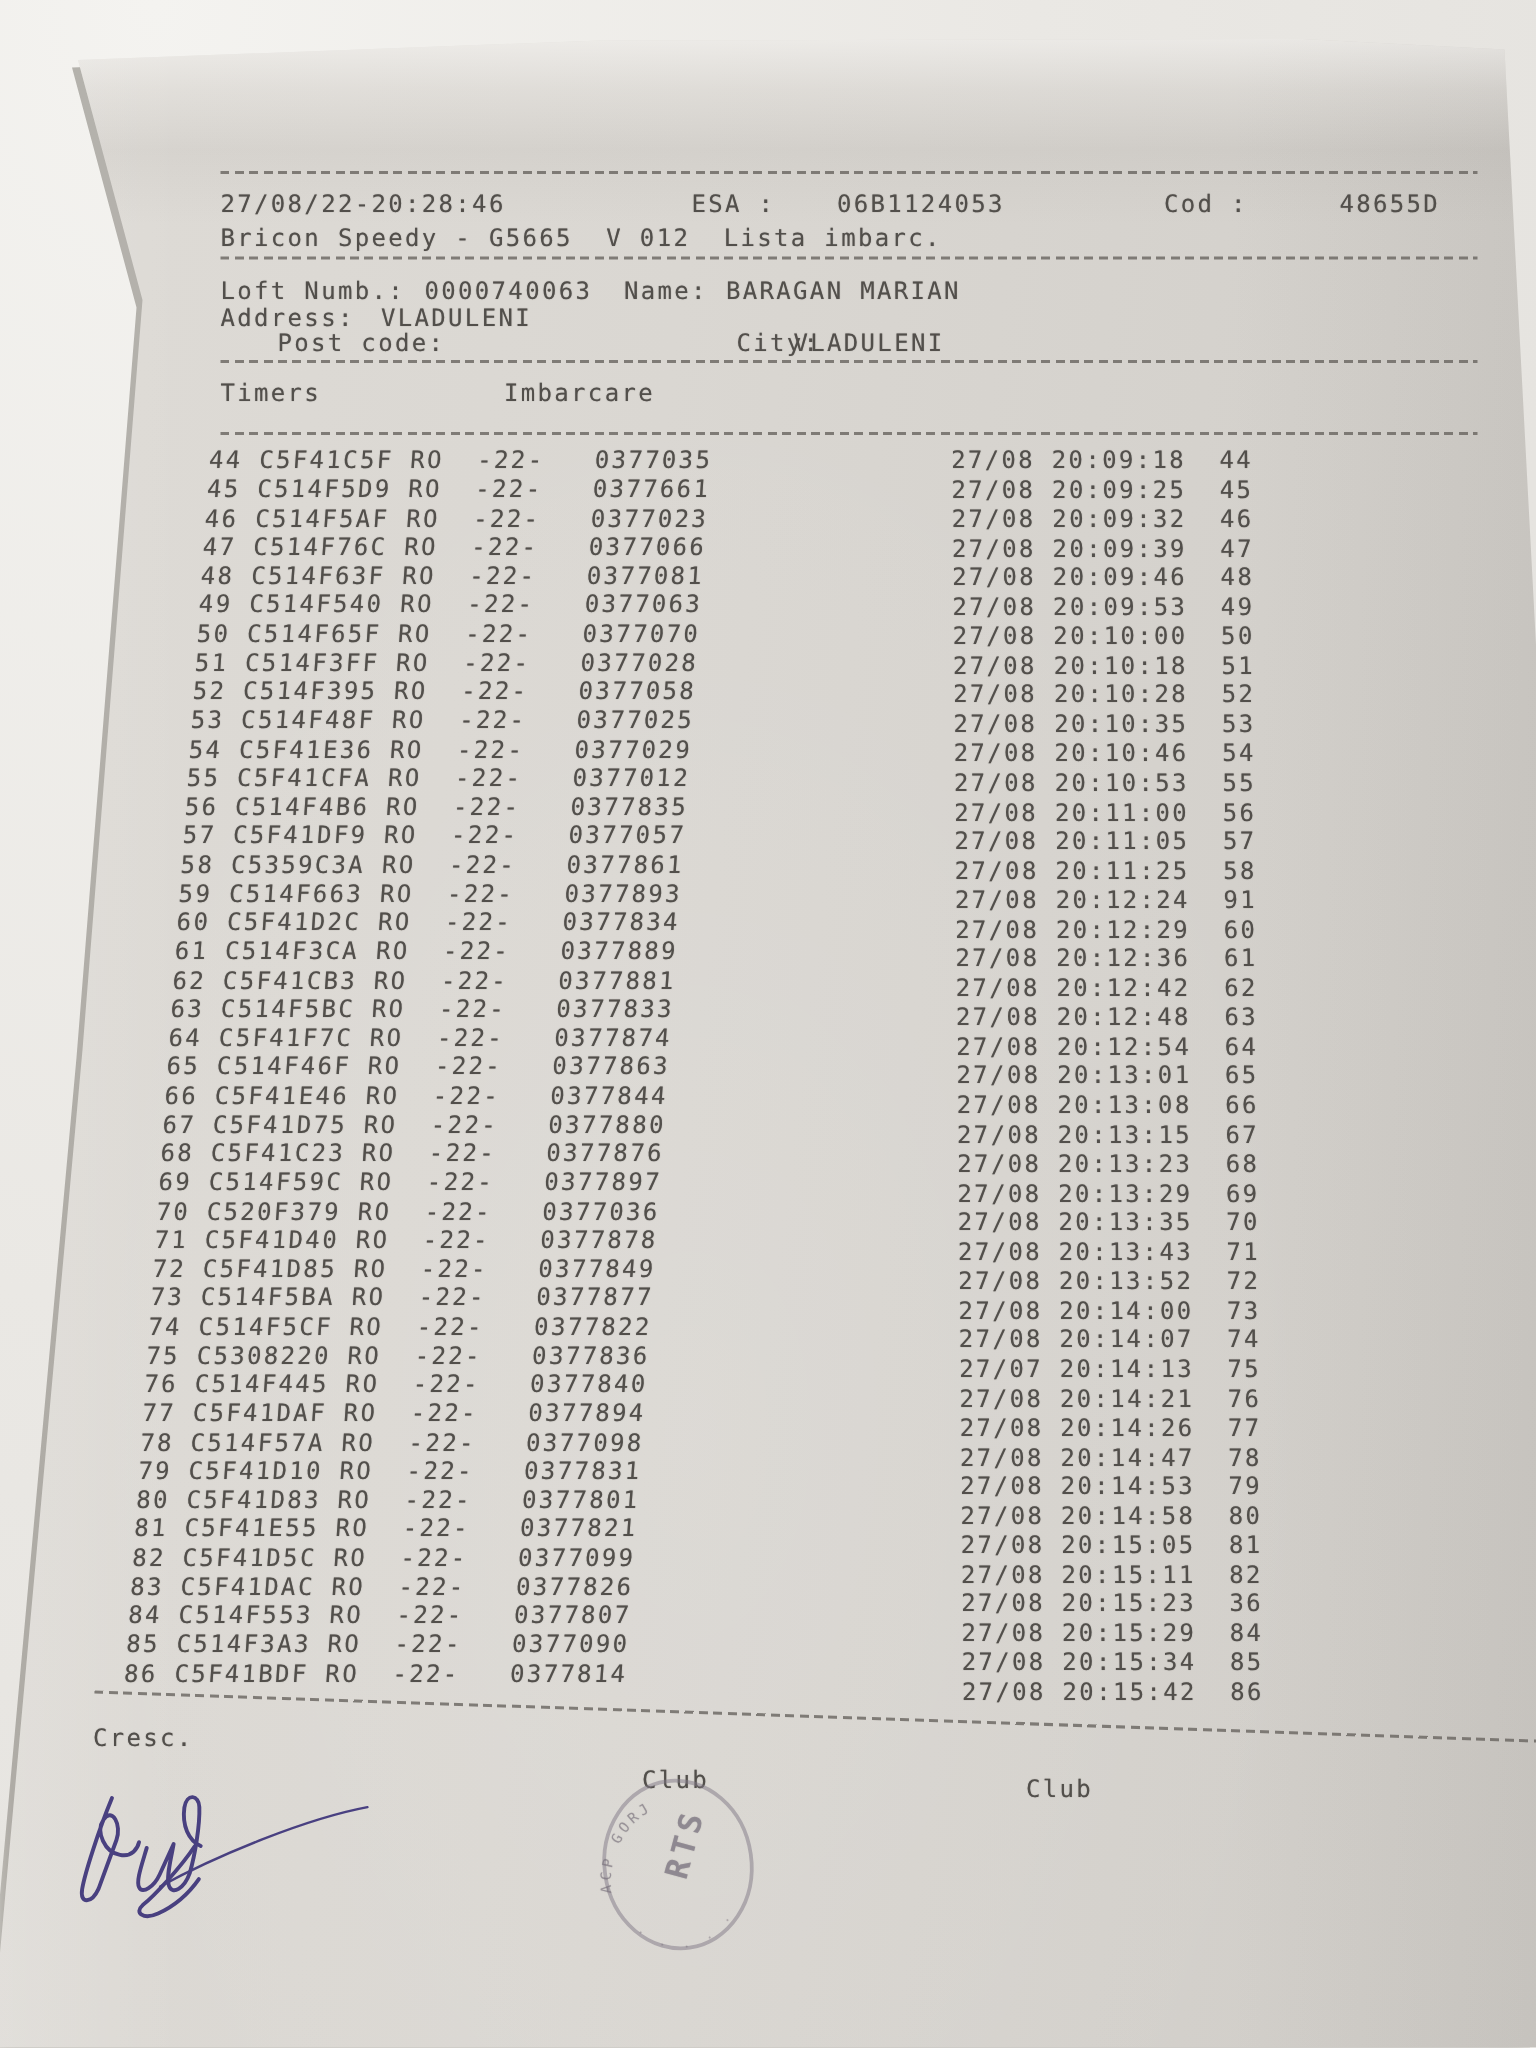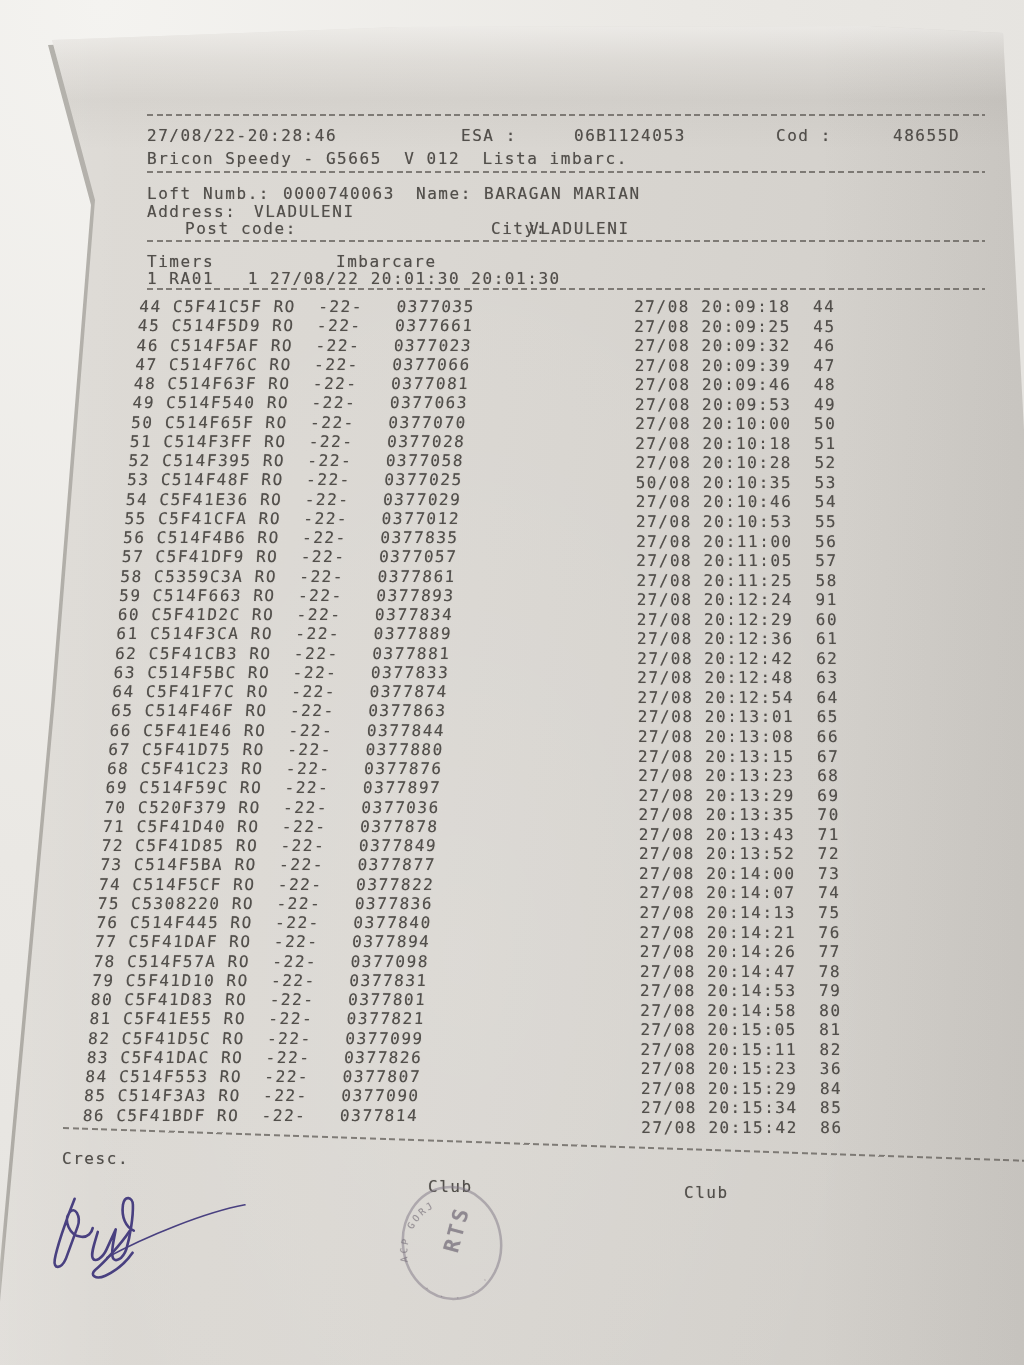--- a/index.html
+++ b/index.html
@@ -40,21 +40,21 @@
 <div class="stage">
   <div class="paper-shadow"></div>
   <div class="paper"></div>
 
   <div class="doc">
 
     <div class="dash" style="left:147px;top:114px;width:838px;"></div>
 
     <span class="abs" style="left:147px;top:126px;">27/08/22-20:28:46</span>
     <span class="abs" style="left:461px;top:126px;">ESA :</span>
-    <span class="abs" style="left:574px;top:126px;">06B1124053</span>
+    <span class="abs" style="left:558px;top:126px;">06B1124053</span>
     <span class="abs" style="left:776px;top:126px;">Cod :</span>
     <span class="abs" style="left:893px;top:126px;">48655D</span>
 
     <span class="abs" style="left:147px;top:149px;">Bricon Speedy - G5665  V 012  Lista imbarc.</span>
 
     <div class="dash" style="left:147px;top:171px;width:838px;"></div>
 
     <span class="abs" style="left:147px;top:184px;">Loft Numb.:</span>
     <span class="abs" style="left:283px;top:184px;">0000740063</span>
     <span class="abs" style="left:416px;top:184px;">Name:</span>
@@ -64,21 +64,20 @@
     <span class="abs" style="left:254px;top:202px;">VLADULENI</span>
 
     <span class="abs" style="left:147px;top:219px;margin-left:38px;">Post code:</span>
     <span class="abs" style="left:461px;top:219px;margin-left:30px;">City:</span>
     <span class="abs" style="left:529px;top:219px;">VLADULENI</span>
 
     <div class="dash" style="left:147px;top:240px;width:838px;"></div>
 
     <span class="abs" style="left:147px;top:252px;">Timers</span>
     <span class="abs" style="left:336px;top:252px;">Imbarcare</span>
-    <span class="abs" style="left:147px;top:269px;">1 RA01   1 27/08/22 20:01:30 20:01:30</span>
 
     <div class="dash" style="left:147px;top:288px;width:838px;"></div>
 
     <div class="rows rows-left">
         <div class="trow">44 C5F41C5F RO  -22-   0377035</div>
         <div class="trow">45 C514F5D9 RO  -22-   0377661</div>
         <div class="trow">46 C514F5AF RO  -22-   0377023</div>
         <div class="trow">47 C514F76C RO  -22-   0377066</div>
         <div class="trow">48 C514F63F RO  -22-   0377081</div>
         <div class="trow">49 C514F540 RO  -22-   0377063</div>
@@ -123,21 +122,21 @@
     <div class="rows rows-right">
         <div class="trow">27/08 20:09:18  44</div>
         <div class="trow">27/08 20:09:25  45</div>
         <div class="trow">27/08 20:09:32  46</div>
         <div class="trow">27/08 20:09:39  47</div>
         <div class="trow">27/08 20:09:46  48</div>
         <div class="trow">27/08 20:09:53  49</div>
         <div class="trow">27/08 20:10:00  50</div>
         <div class="trow">27/08 20:10:18  51</div>
         <div class="trow">27/08 20:10:28  52</div>
-        <div class="trow">50/08 20:10:35  53</div>
+        <div class="trow">27/08 20:10:35  53</div>
         <div class="trow">27/08 20:10:46  54</div>
         <div class="trow">27/08 20:10:53  55</div>
         <div class="trow">27/08 20:11:00  56</div>
         <div class="trow">27/08 20:11:05  57</div>
         <div class="trow">27/08 20:11:25  58</div>
         <div class="trow">27/08 20:12:24  91</div>
         <div class="trow">27/08 20:12:29  60</div>
         <div class="trow">27/08 20:12:36  61</div>
         <div class="trow">27/08 20:12:42  62</div>
         <div class="trow">27/08 20:12:48  63</div>
@@ -145,21 +144,21 @@
         <div class="trow">27/08 20:13:01  65</div>
         <div class="trow">27/08 20:13:08  66</div>
         <div class="trow">27/08 20:13:15  67</div>
         <div class="trow">27/08 20:13:23  68</div>
         <div class="trow">27/08 20:13:29  69</div>
         <div class="trow">27/08 20:13:35  70</div>
         <div class="trow">27/08 20:13:43  71</div>
         <div class="trow">27/08 20:13:52  72</div>
         <div class="trow">27/08 20:14:00  73</div>
         <div class="trow">27/08 20:14:07  74</div>
-        <div class="trow">27/08 20:14:13  75</div>
+        <div class="trow">27/07 20:14:13  75</div>
         <div class="trow">27/08 20:14:21  76</div>
         <div class="trow">27/08 20:14:26  77</div>
         <div class="trow">27/08 20:14:47  78</div>
         <div class="trow">27/08 20:14:53  79</div>
         <div class="trow">27/08 20:14:58  80</div>
         <div class="trow">27/08 20:15:05  81</div>
         <div class="trow">27/08 20:15:11  82</div>
         <div class="trow">27/08 20:15:23  36</div>
         <div class="trow">27/08 20:15:29  84</div>
         <div class="trow">27/08 20:15:34  85</div>

